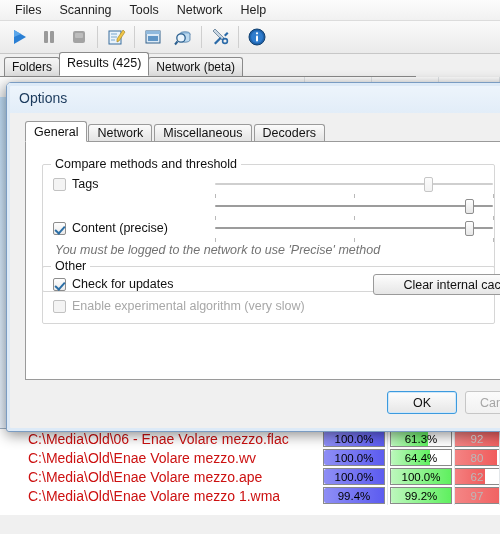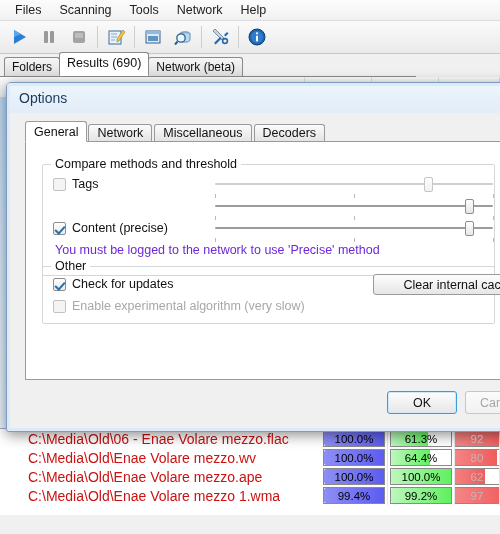--- a/index.html
+++ b/index.html
@@ -180,21 +180,21 @@
   }
   .slider.dis .strack{background:#cfcfcf;}
   .sthumb{
     position:absolute;top:2px;width:9px;height:15px;border-radius:2px;
     background:linear-gradient(#ffffff,#e7e7e7);
     border:1px solid #8e8e8e;box-sizing:border-box;
   }
   .slider.dis .sthumb{border-color:#c6c6c6;background:linear-gradient(#fcfcfc,#f2f2f2);}
   .sticks{position:absolute;left:0;right:0;top:19px;height:5px;}
   .sticks i{position:absolute;top:0;width:1px;height:4px;background:#b9b9b9;}
-  .note{position:absolute;font-size:12.5px;color:#6d28d9;white-space:nowrap;}
+  .note{position:absolute;font-size:12.5px;color:#737373;white-space:nowrap;font-style:italic;}
 
   
   .btn{
     border:1px solid #9a9a9a;border-radius:3px;
     background:linear-gradient(#fdfdfd,#e6e6e6);
     font-size:12.5px;color:#111;display:flex;align-items:center;justify-content:center;
     box-sizing:border-box;
   }
   .btn.default{
     border:1px solid #3c9ade;
@@ -277,21 +277,21 @@
         <circle cx="10" cy="10" r="8" fill="#1f63ad" stroke="#11406f"></circle>
         <circle cx="10" cy="10" r="6" fill="#2f7ccd"></circle>
         <circle cx="10" cy="6.3" r="1.1" fill="#fff"></circle>
         <rect x="9" y="8.4" width="2" height="6" rx="1" fill="#fff"></rect>
       </svg>
     </div>
   </div>
 
   <div id="main-tabs">
     <div class="mtab">Folders</div>
-    <div class="mtab active">Results (690)</div>
+    <div class="mtab active">Results (425)</div>
     <div class="mtab">Network (beta)</div>
   </div>
 
   <div id="bg-content">
     <div id="bg-colheader">
       <div class="bg-col" style="width:305px"></div>
       <div class="bg-col" style="width:67px"></div>
       <div class="bg-col" style="width:67px"></div>
       <div class="bg-col" style="width:61px"></div>
     </div>
@@ -411,21 +411,21 @@
 
     <div id="dlg-tabs">
       <div class="dtab active">General</div>
       <div class="dtab">Network</div>
       <div class="dtab">Miscellaneous</div>
       <div class="dtab">Decoders</div>
     </div>
 
     <div id="dlg-page">
 
-      <div class="group" style="left:16px;top:22px;right:14px;height:112px;padding-left:20px;">
+      <div class="group" style="left:16px;top:22px;right:14px;height:128px;padding-left:20px;">
         <div class="group-title">Compare methods and threshold</div>
 
         <div class="row" style="left:10px;top:10px;">
           <div class="cb disabled"></div>
           <div class="cb-label">Tags</div>
         </div>
         <div class="slider dis" style="left:172px;top:10px;width:278px;">
           <div class="strack"></div>
           <div class="sthumb" style="left:75%"></div>
           <div class="sticks">

